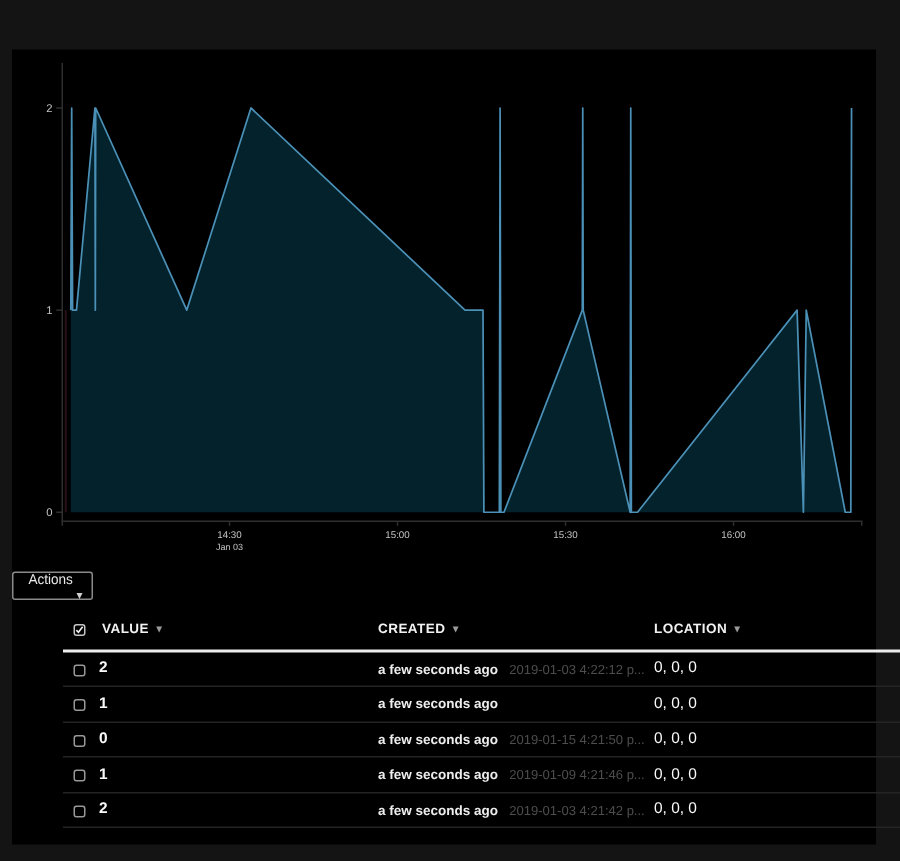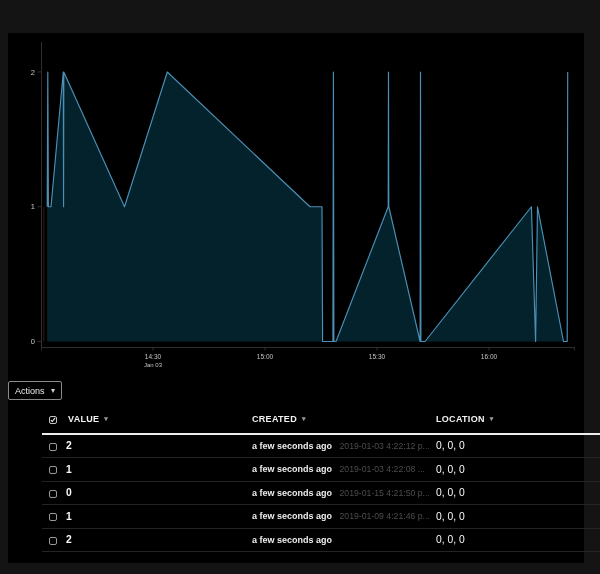--- a/index.html
+++ b/index.html
@@ -17,20 +17,21 @@
   #actions-btn {
     position: absolute; left: 8px; top: 381px;
     width: 54px; height: 19px;
     box-sizing: border-box;
     background: #000;
     border: 1px solid #8a8a8a;
     border-radius: 2px;
     display: flex; align-items: center;
     padding: 0 6px 0 6px;
     cursor: pointer;
+    flex-direction: column;
   }
   #actions-btn .lbl { color: #e9e9e9; font-size: 9.5px; line-height: 1; display: inline-block; transform: scaleX(0.95); transform-origin: 0 50%; }
   #actions-btn .caret { color: #cfcfcf; font-size: 8px; line-height: 1; margin-left: auto; padding-top: 1px; }
 
   
   #grid { position: absolute; left: 8px; top: 405px; width: 573px; margin-left: 34px; }
   .hdr-row {
     position: relative; height: 27.5px;
     border-bottom: 2px solid #ededed;
     box-sizing: content-box;
@@ -118,38 +119,38 @@
           <span class="cb" style="left: 6.5px; top: 8px;"></span>
           <div class="cell val">2</div>
           <div class="cell ago">a few seconds ago</div>
           <div class="cell exact">2019-01-03 4:22:12 p...</div>
           <div class="cell loc">0, 0, 0</div>
         </div>
         <div class="row">
           <span class="cb" style="left: 6.5px; top: 8px;"></span>
           <div class="cell val">1</div>
           <div class="cell ago">a few seconds ago</div>
-          <div class="cell exact">2019-01-03 4:22:08 ...</div>
           <div class="cell loc">0, 0, 0</div>
         </div>
         <div class="row">
           <span class="cb" style="left: 6.5px; top: 8px;"></span>
           <div class="cell val">0</div>
           <div class="cell ago">a few seconds ago</div>
           <div class="cell exact">2019-01-15 4:21:50 p...</div>
           <div class="cell loc">0, 0, 0</div>
         </div>
         <div class="row">
           <span class="cb" style="left: 6.5px; top: 8px;"></span>
           <div class="cell val">1</div>
           <div class="cell ago">a few seconds ago</div>
           <div class="cell exact">2019-01-09 4:21:46 p...</div>
           <div class="cell loc">0, 0, 0</div>
         </div>
         <div class="row">
           <span class="cb" style="left: 6.5px; top: 8px;"></span>
           <div class="cell val">2</div>
           <div class="cell ago">a few seconds ago</div>
+          <div class="cell exact">2019-01-03 4:21:42 p...</div>
           <div class="cell loc">0, 0, 0</div>
         </div>
       </div>
   </div>
 </div>
 
 </body></html>

